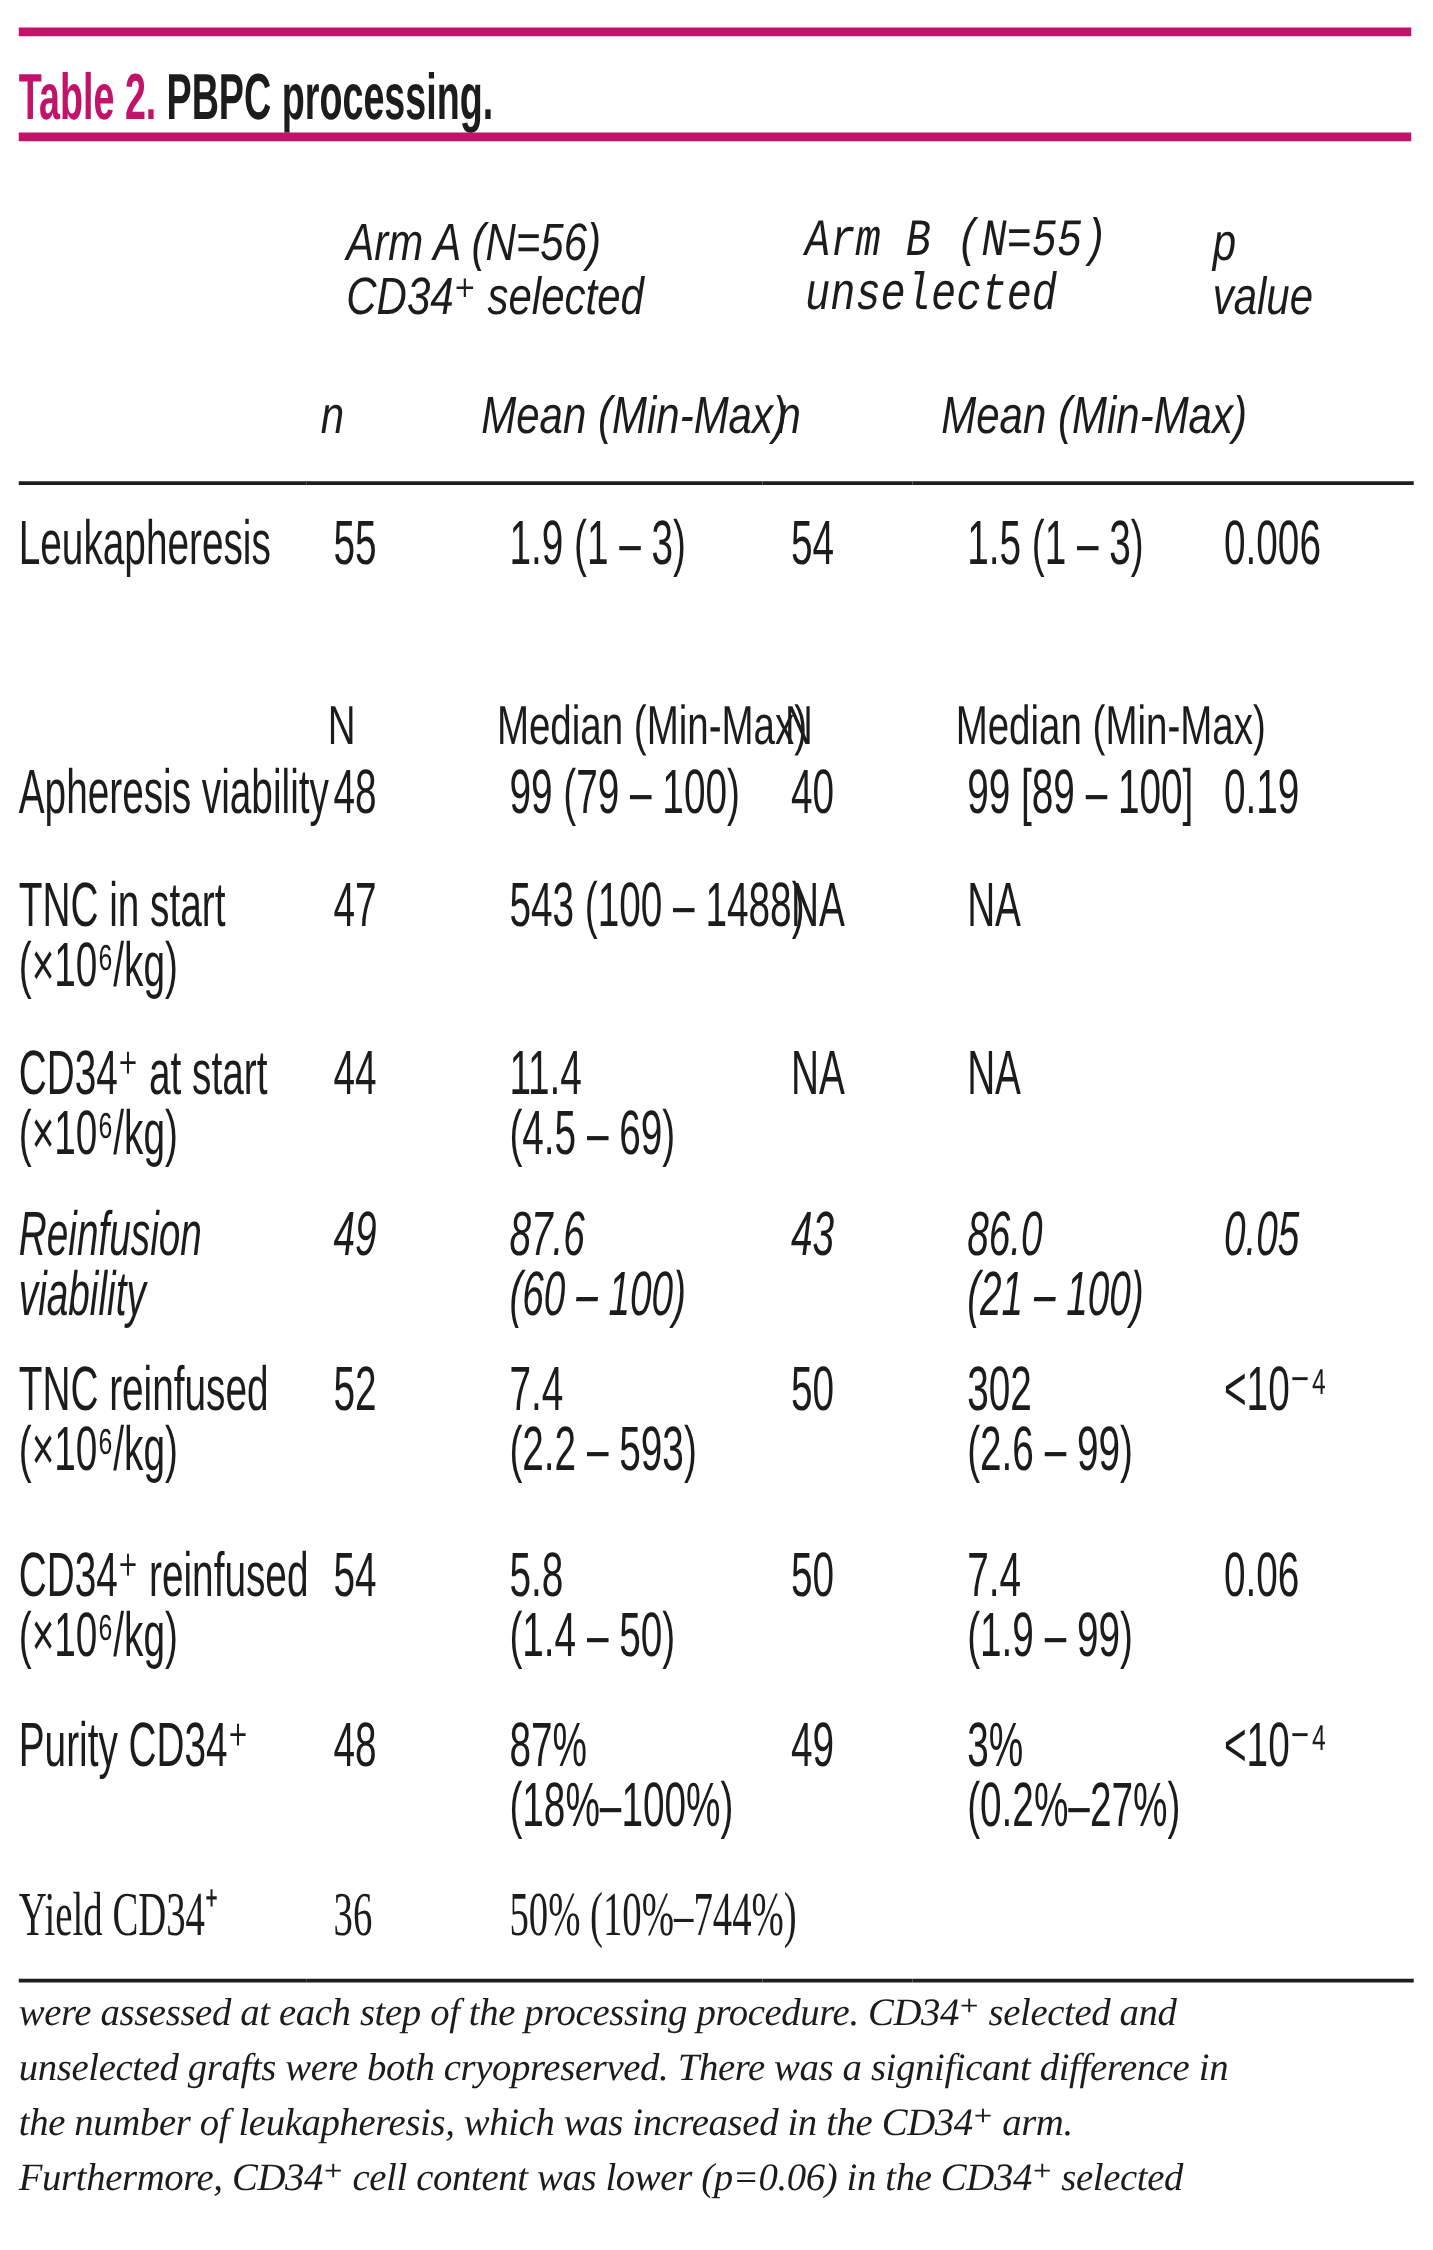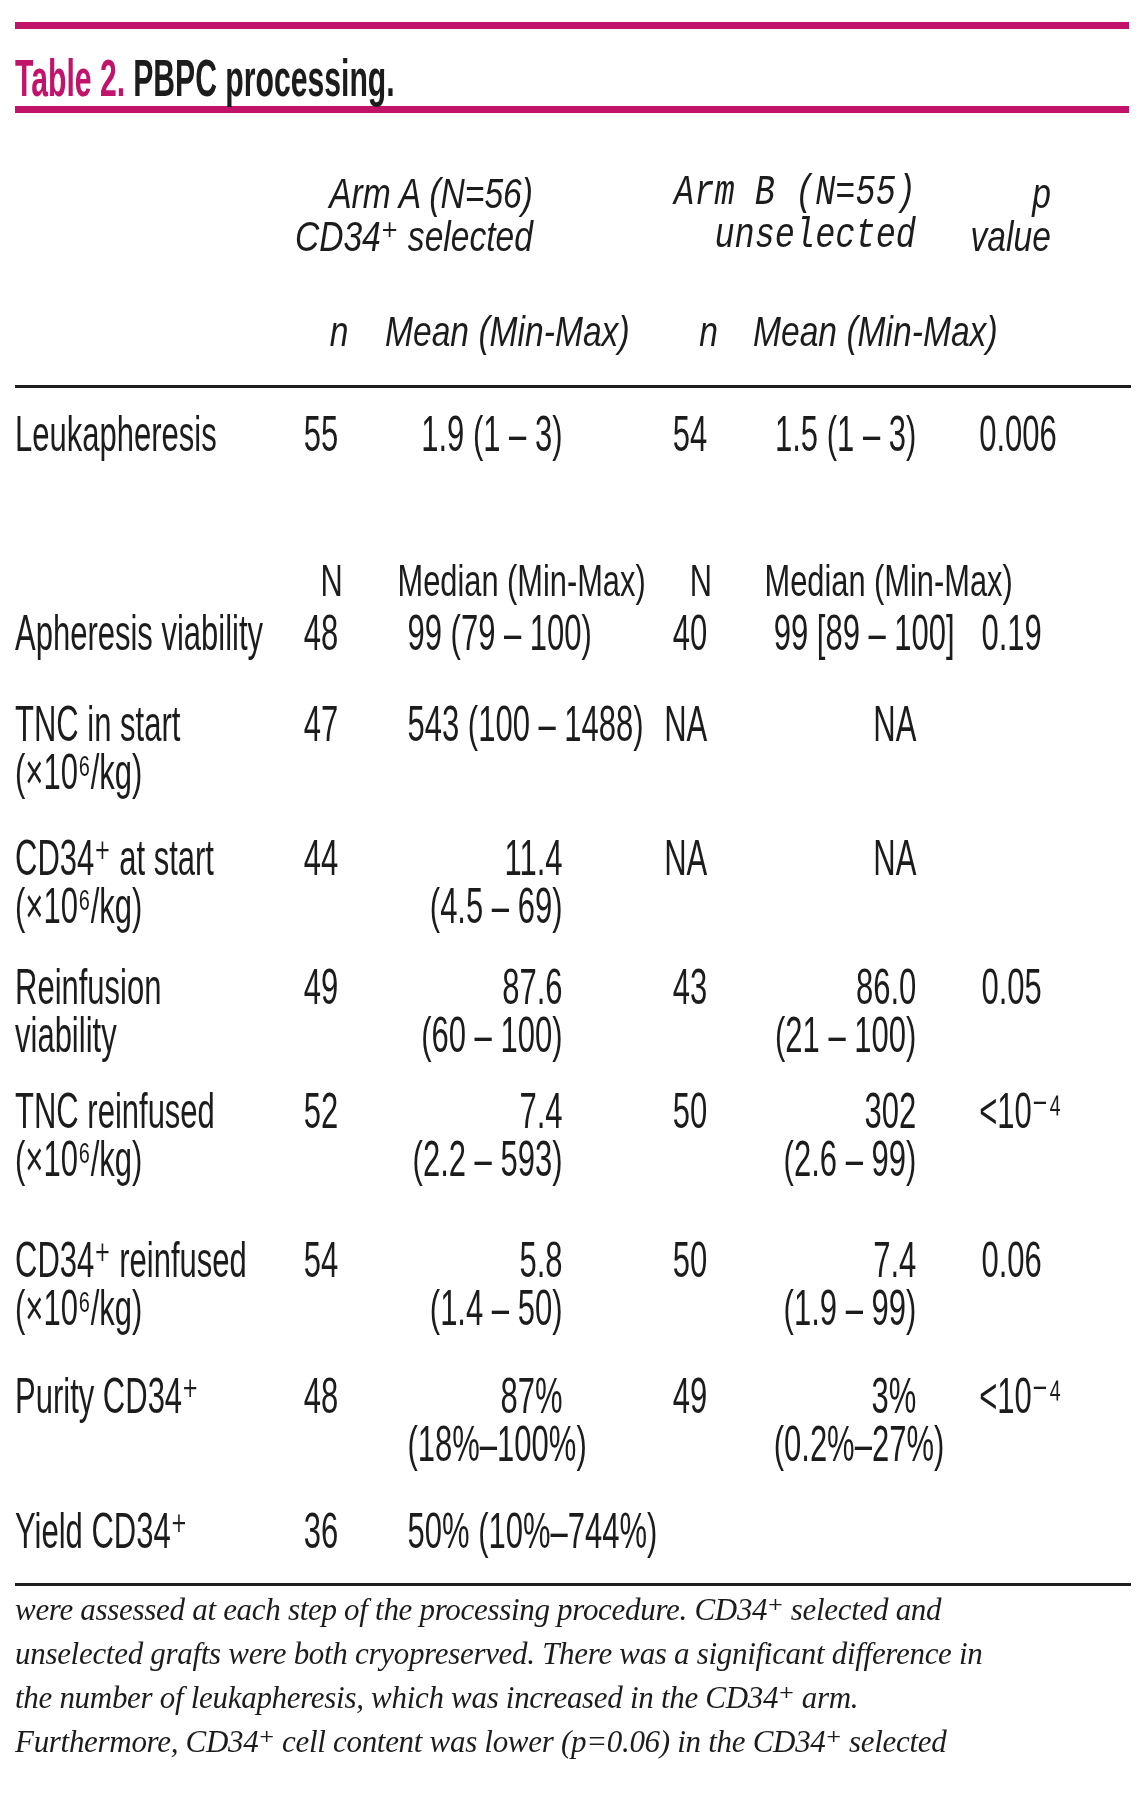--- a/index.html
+++ b/index.html
@@ -33,35 +33,35 @@
   td{vertical-align:top;padding:0;overflow:visible;}
   
   .b{font-size:50px;line-height:48px;white-space:nowrap;
      transform:scaleX(0.62);transform-origin:center top;}
   .lb{font-size:50px;line-height:48px;white-space:nowrap;
      transform:scaleX(0.62);transform-origin:left top;}
   .hi{font-size:42px;line-height:43px;font-style:italic;white-space:nowrap;
      transform:scaleX(0.80);transform-origin:center top;}
   .mh{font-size:44px;line-height:48px;white-space:nowrap;
      transform:scaleX(0.70);transform-origin:center top;}
-  .c{text-align:right;}
+  .c{text-align:left;}
   .l{text-align:left;}
   
   tr.r-hdr1 td{height:135px;padding-top:2px;}
   tr.r-sub  td{height:75px;padding-top:3px;border-bottom:3px solid #1e1e1e;}
   tr.r-leuka td{height:145px;padding-top:22px;}
   tr.r-medhdr td{height:40px;padding-top:2px;}
   tr.r-apher td{height:90px;padding-top:4px;}
   tr.r-tncs td{height:132px;padding-top:1px;}
   tr.r-cd34s td{height:125px;padding-top:2px;}
-  tr.r-reinf td{height:120px;padding-top:4px;}
+  tr.r-reinf td{height:120px;padding-top:4px;font-style:italic;}
   tr.r-tncr td{height:145px;padding-top:4px;}
   tr.r-cd34r td{height:132px;padding-top:4px;}
   tr.r-pur td{height:131px;padding-top:4px;}
-  tr.r-yld td{height:76px;padding-top:4px;border-bottom:3px solid #1e1e1e;}
+  tr.r-yld td{height:76px;padding-top:4px;border-bottom:3px solid #1e1e1e;font-family:Liberation Serif, serif;}
   .p-col{padding-right:70px;}
   .pr-armA{padding-right:45px;}
   .pr-armB{padding-right:10px;font-family:Liberation Mono, monospace;}
   
   .footnote{
     margin-top:2px;
     font-family:"Liberation Serif","DejaVu Serif",serif;
     font-style:italic;
     font-size:31px;line-height:44px;
     letter-spacing:-0.3px;

